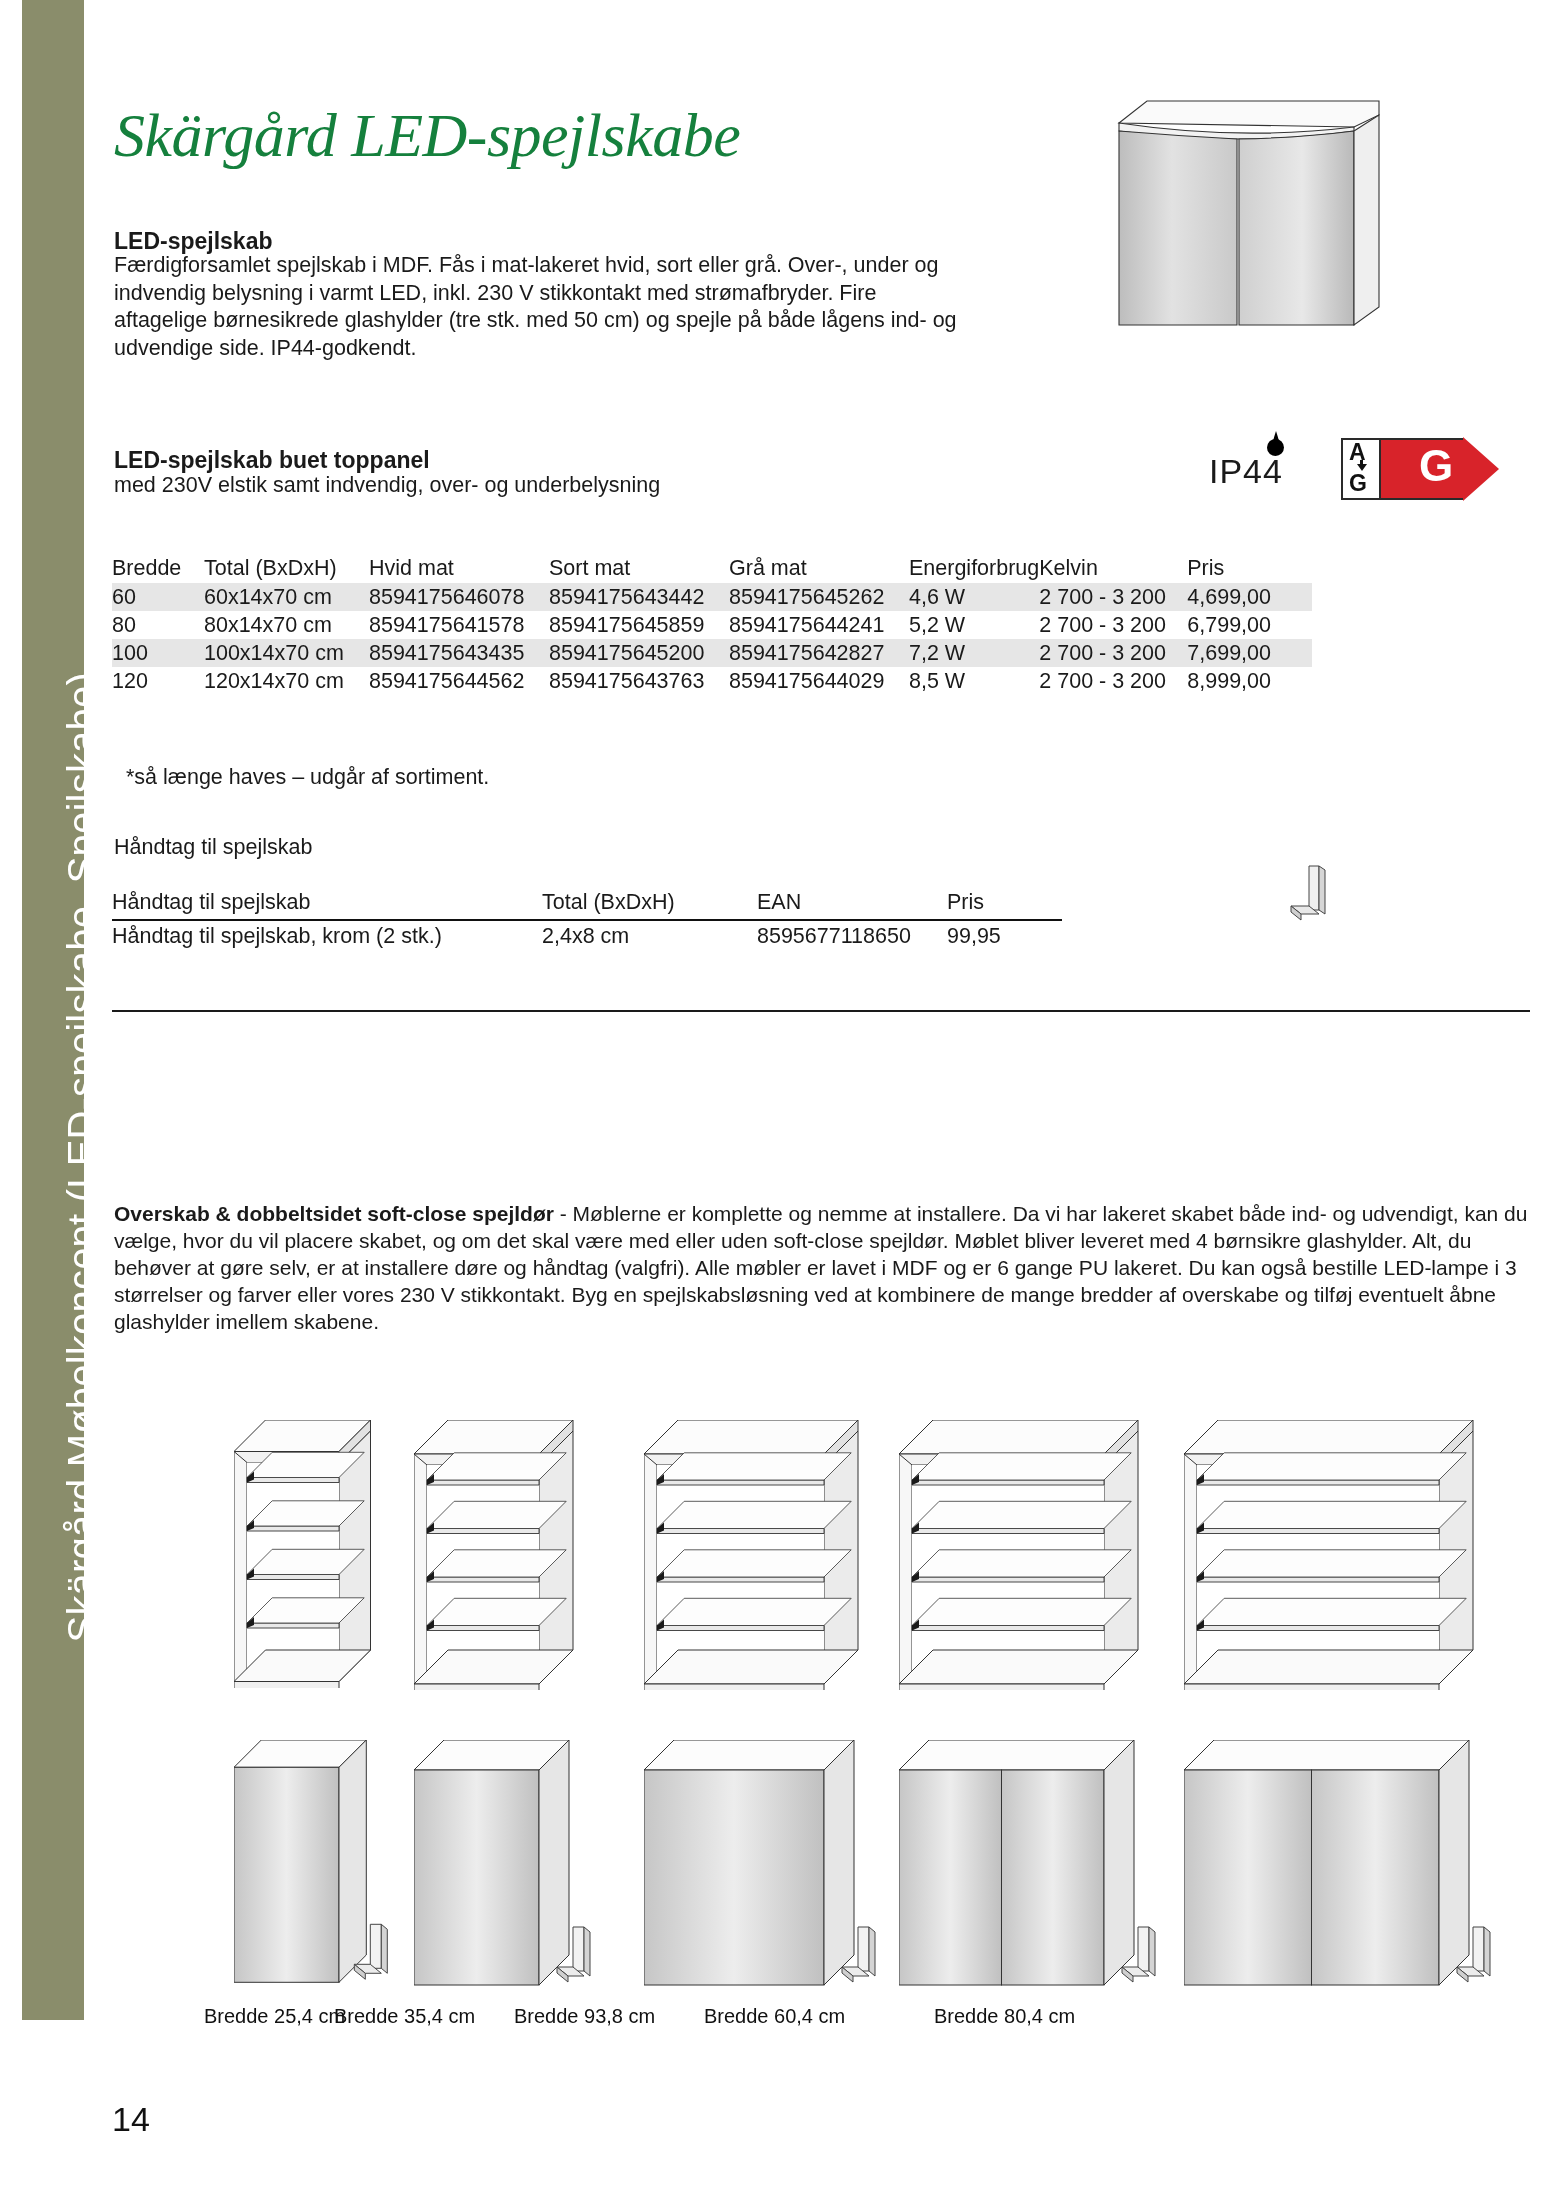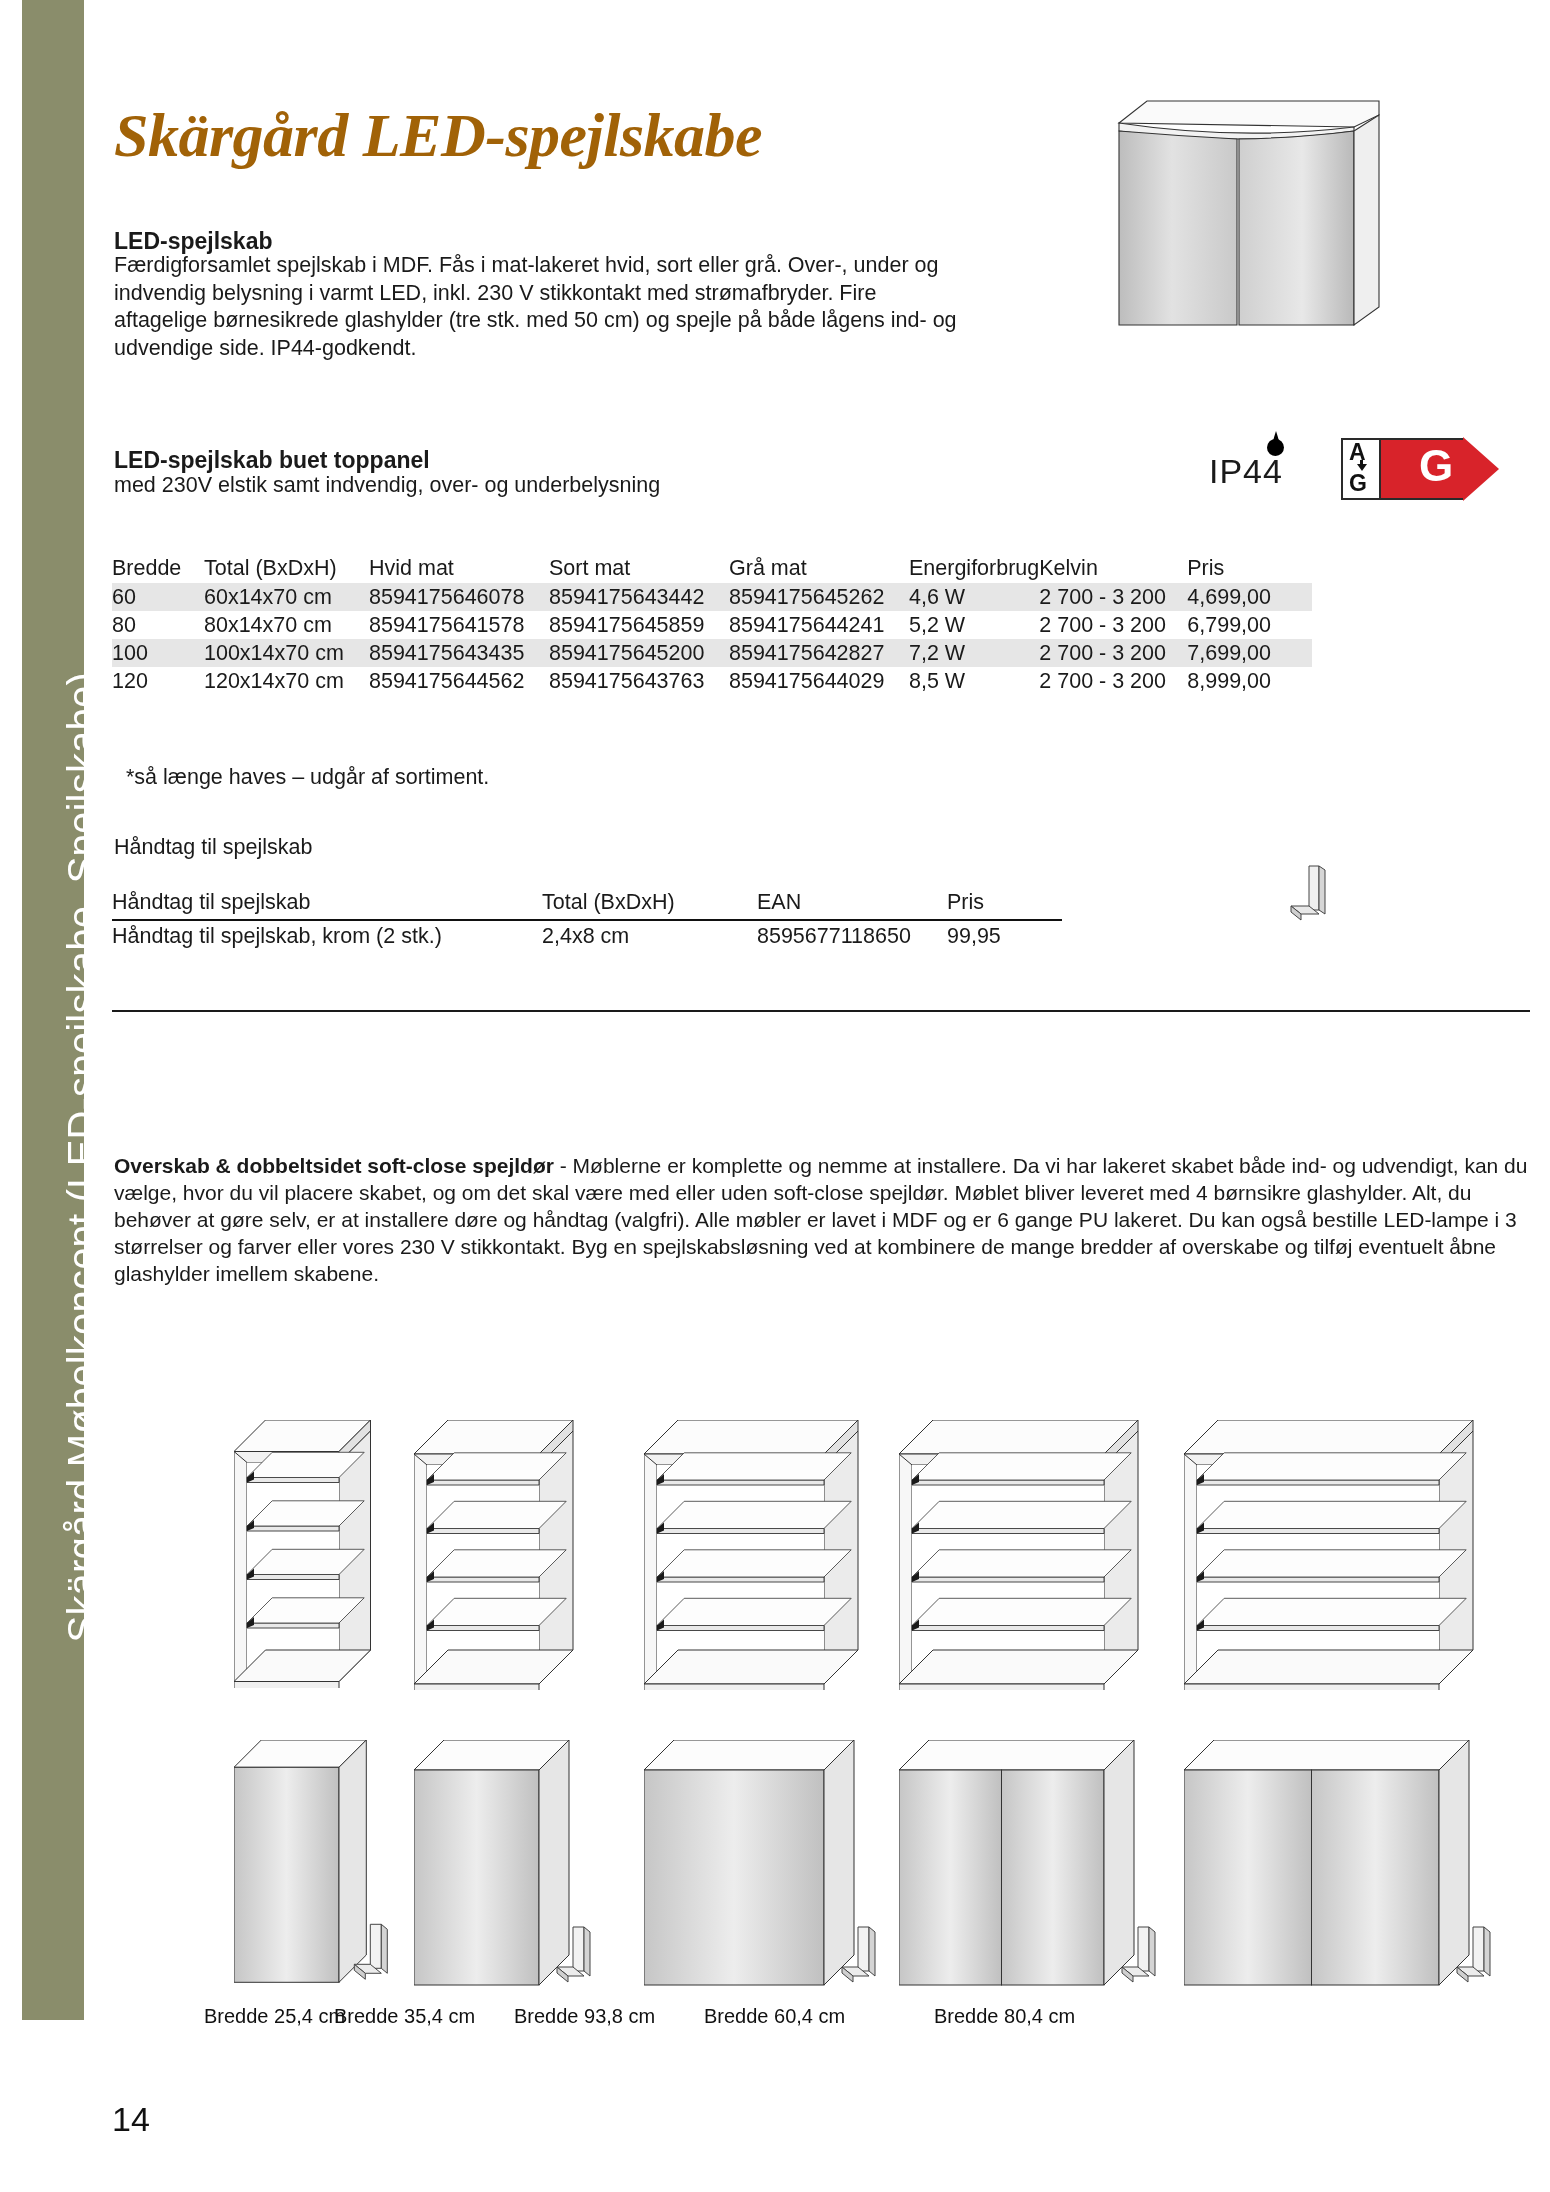--- a/index.html
+++ b/index.html
@@ -12,21 +12,21 @@
   #sidebar-label{position:absolute;left:-640px;top:920px;width:1400px;
       transform:rotate(-90deg);transform-origin:center center;
       color:#ffffff;font-size:40px;letter-spacing:.2px;text-align:left;
       white-space:nowrap;font-weight:400;}
   #sidebar-tick{position:absolute;left:22px;top:14px;width:18px;height:3px;background:#6f7254;}
 
   
   #page{position:absolute;left:84px;top:0;right:0;bottom:0;}
 
   .serif-title{font-family:"Liberation Serif",serif;font-style:italic;
-      font-weight:700;letter-spacing:-0.5px;color:#a16207;}
+      font-weight:400;letter-spacing:-0.5px;color:#15803d;}
 
   
   #title1{position:absolute;left:30px;top:100px;font-size:62px;}
   #lead-head{position:absolute;left:30px;top:228px;font-size:23px;font-weight:700;}
   #lead-body{position:absolute;left:30px;top:252px;width:860px;font-size:21.5px;
       line-height:27.5px;font-weight:400;}
 
   #sub-head{position:absolute;left:30px;top:447px;font-size:23px;font-weight:700;}
   #sub-body{position:absolute;left:30px;top:473px;font-size:21.5px;}
 
@@ -82,21 +82,21 @@
   #htable td{padding:3px 0 0 0;white-space:nowrap;}
   .h-name{width:430px;} .h-total{width:215px;} .h-ean{width:190px;}
 
   #handle-pic{position:absolute;left:1195px;top:862px;width:70px;height:70px;}
 
   
   #divider{position:absolute;left:28px;top:1010px;width:1418px;height:2px;background:#1a1a1a;}
 
   
   #title2{position:absolute;left:30px;top:1085px;font-size:58px;}
-  #desc2{position:absolute;left:30px;top:1152px;width:1420px;font-size:21px;
+  #desc2{position:absolute;left:30px;top:1200px;width:1420px;font-size:21px;
       line-height:27px;}
   #desc2 b{font-weight:700;}
 
   
   .shelf-cell{position:absolute;}
   .cab-cell{position:absolute;}
   .width-label{position:absolute;font-size:20px;color:#111;white-space:nowrap;}
 
   #pageno{position:absolute;left:28px;top:2100px;font-size:34px;color:#111;}
 </style>

